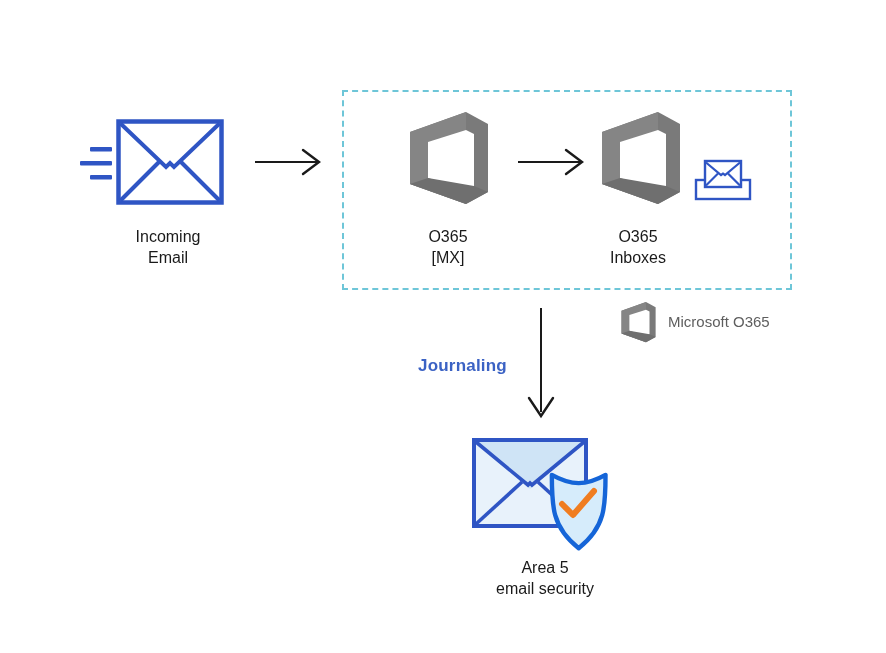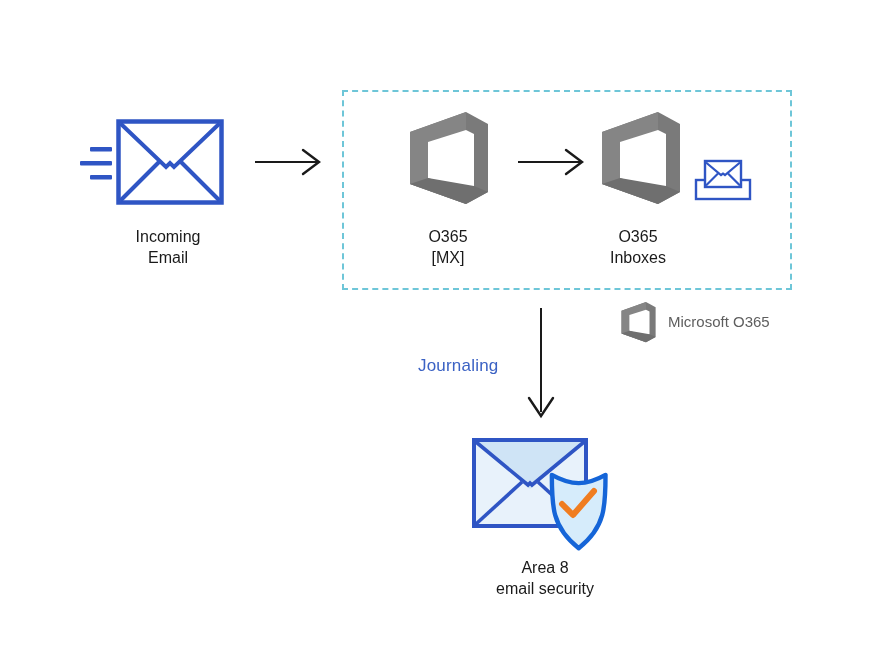--- a/index.html
+++ b/index.html
@@ -30,21 +30,21 @@
   .dashed-box {
     position: absolute;
     border: 2px dashed #6ec6d8;
     box-sizing: border-box;
     background: transparent;
   }
   .journal-label {
     position: absolute;
     color: #3b62c4;
     font-size: 17px;
-    font-weight: normal;
+    font-weight: bold;
     font-family: "Liberation Sans", sans-serif;
     letter-spacing: 0.2px;
   }
   .legend-label {
     position: absolute;
     color: #5e5e5e;
     font-size: 15px;
     font-family: Liberation Sans, sans-serif;
   }
   svg { display: block; overflow: visible; }
@@ -152,16 +152,16 @@
       <path d="M6 7 L60 54 L114 7 Z" fill="#cfe4f6"></path>
       <path d="M6 7 L58 50 L60 48 L62 50 L114 7" fill="none" stroke="#2f55c4" stroke-width="3.6"></path>
       <path d="M6 89 L52 47" fill="none" stroke="#2f55c4" stroke-width="3.6"></path>
       <path d="M114 89 L68 47" fill="none" stroke="#2f55c4" stroke-width="3.6"></path>
       <path d="M84 35 C100 44 112 44 128 35 C128 60 128 78 106 95
                C84 78 84 60 84 35 Z" fill="#d6ecfb" stroke="#1565d8" stroke-width="3.6" stroke-linejoin="round" transform="translate(-6,7) scale(1.22) translate(-12,-8)"></path>
       <path d="M92 69 L103 80 L124 56" fill="none" stroke="#f07d20" stroke-width="6" stroke-linecap="round" stroke-linejoin="round"></path>
     </svg>
   </div>
 
-  <div class="caption" style="left:465px; top:557px; width:160px;">Area 8
+  <div class="caption" style="left:465px; top:557px; width:160px;">Area 5
 email security</div>
 
 </div>
 
 </body></html>

